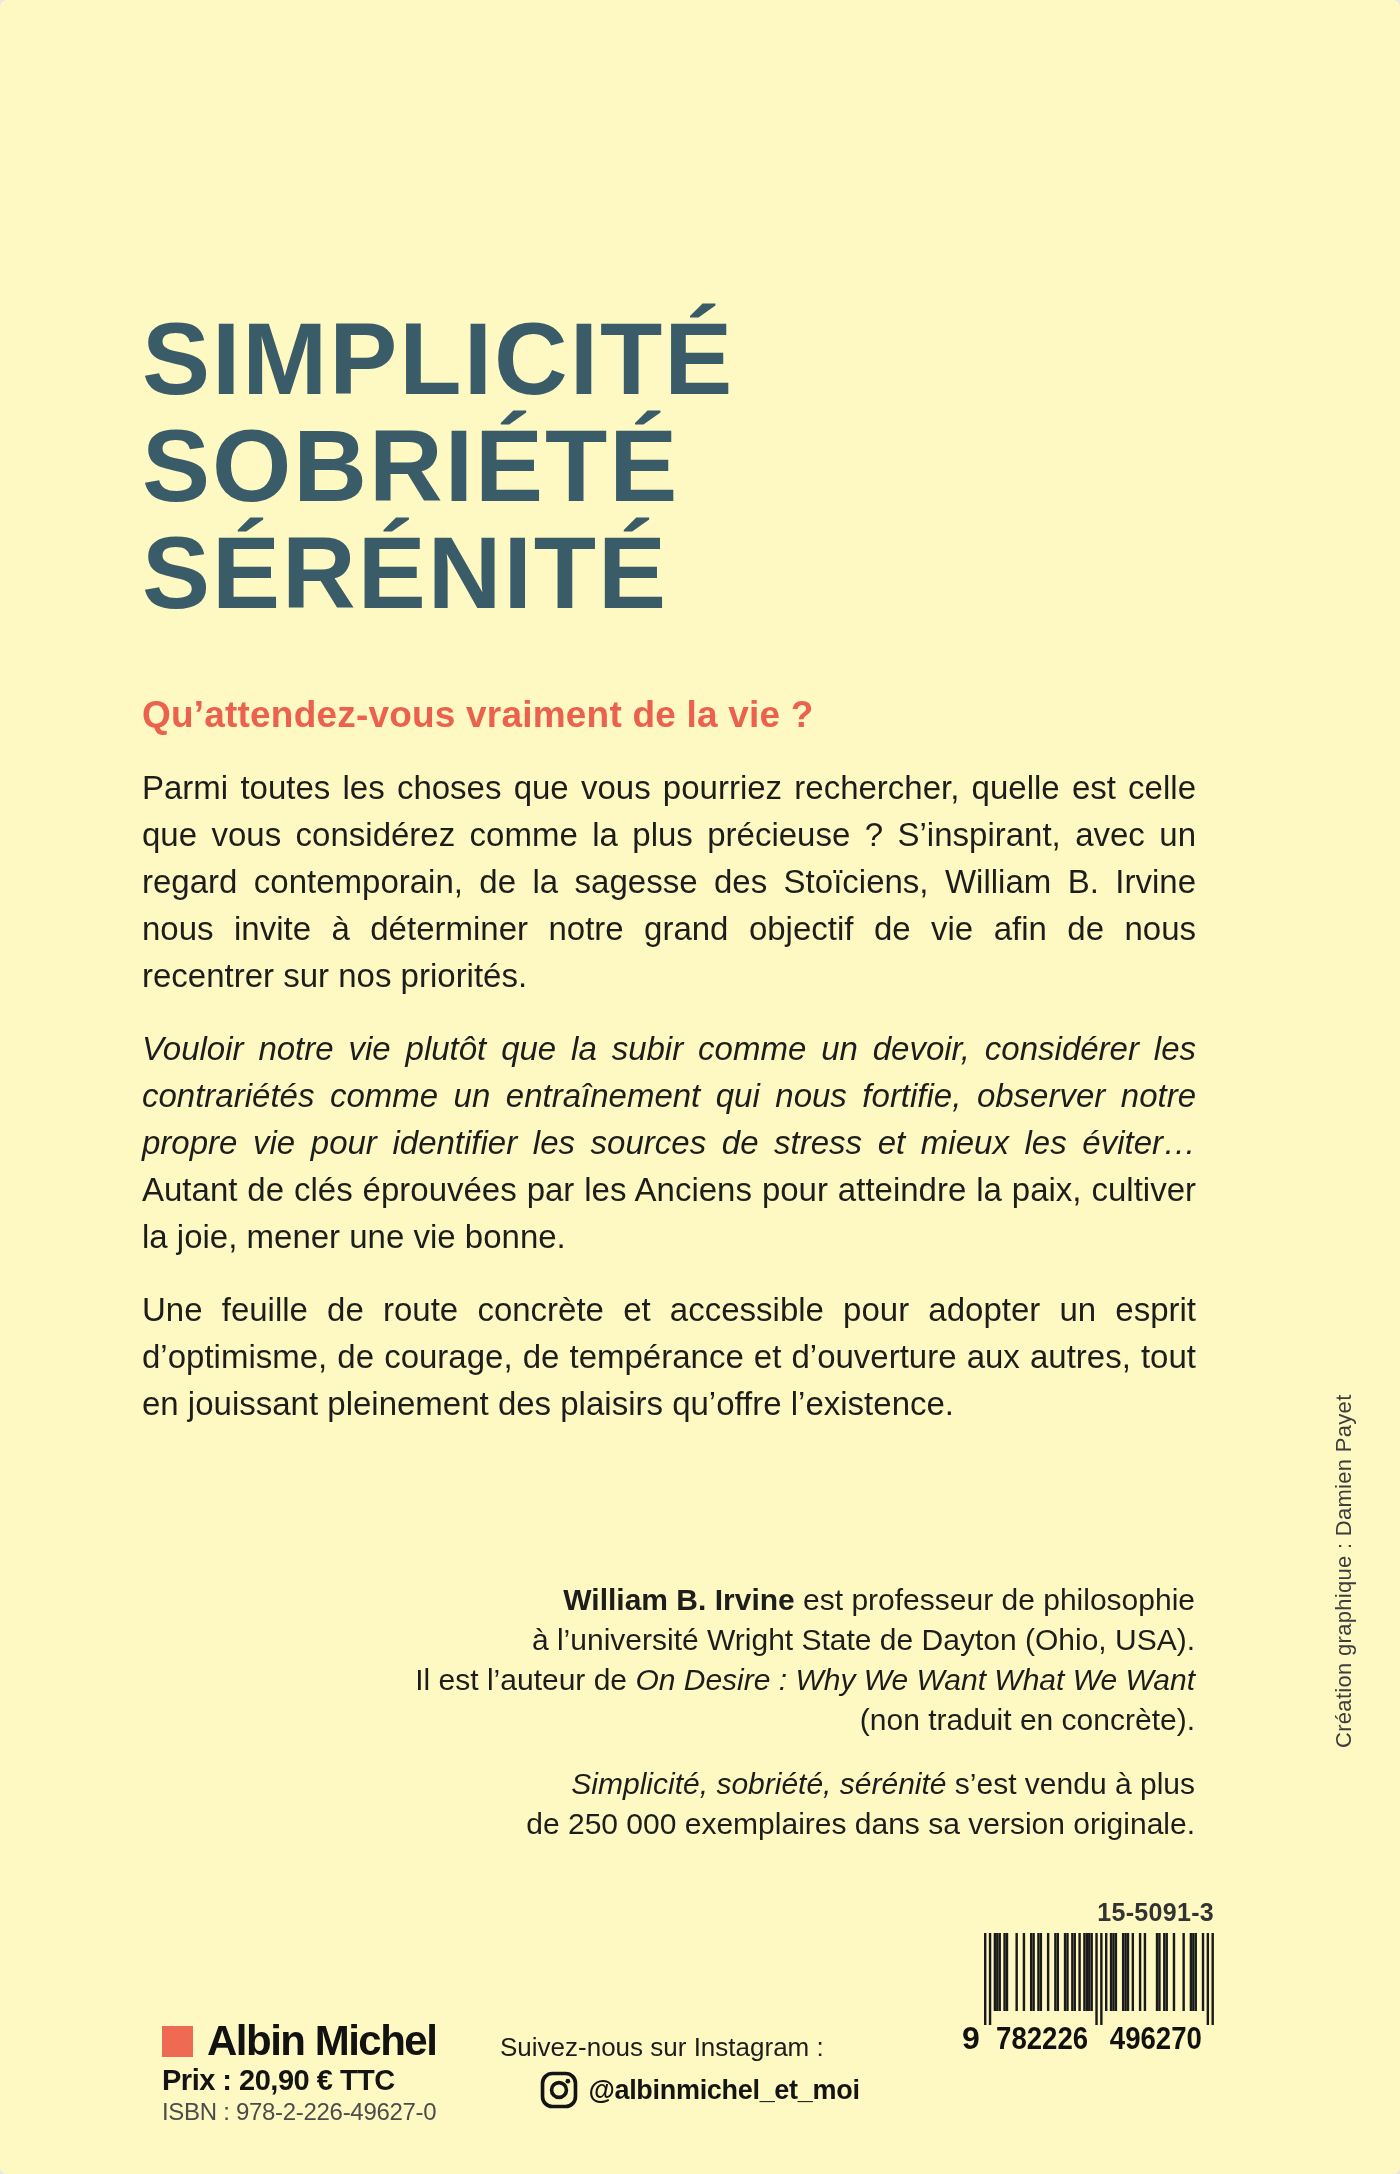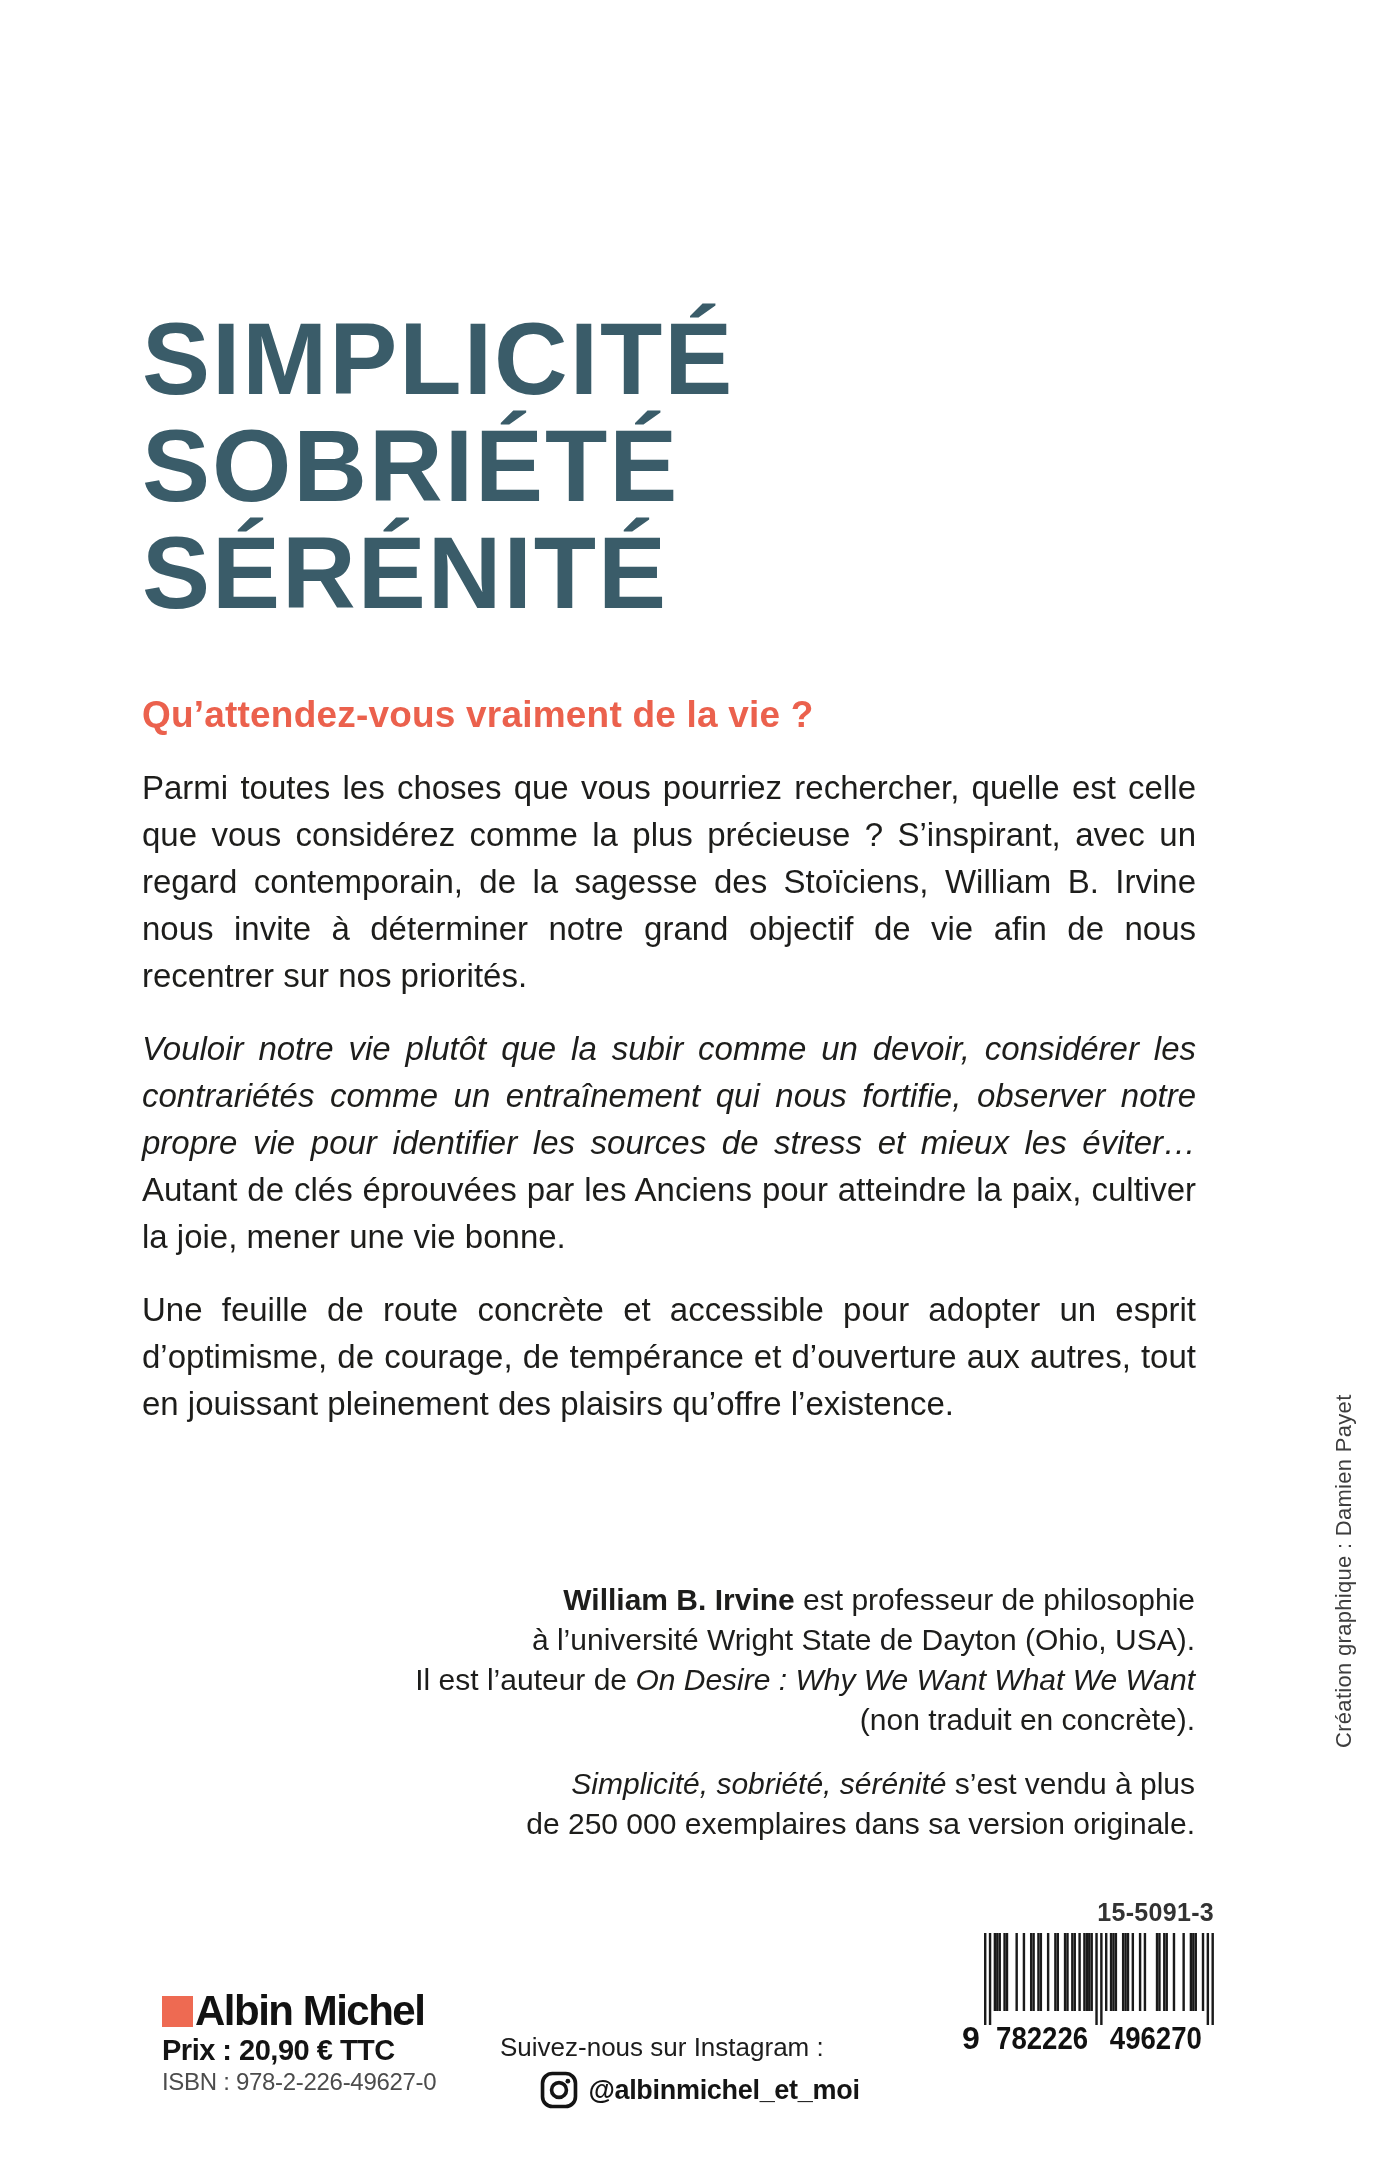--- a/index.html
+++ b/index.html
@@ -1,23 +1,24 @@
 <!DOCTYPE html>
 <html style="--title: #3A5C69; --accent: #EB614D; --logo_square: #EE6A52; --text: #1D1D1B; --muted: #3D3D3D;"><head>
 <meta charset="utf-8">
 <style>
   html,body{margin:0;padding:0;background:#e8e8e8;}
   .page{
     position:relative;
     width:1400px;height:2174px;
-    background:#ffffff;
+    background:#fef9c3;
     margin:0 auto;
     overflow:hidden;
     font-family:"Liberation Sans",sans-serif;
     color:#1d1d1b;
+    border-radius:7px;
   }
   .title{
     position:absolute;left:142px;top:306px;
     font-size:102px;font-weight:700;line-height:107px;
     letter-spacing:2px;
     color:var(--title,#3A5C69);
   }
   .subtitle{
     position:absolute;left:142px;top:694px;
     font-size:37px;font-weight:700;
@@ -37,21 +38,21 @@
   }
   .bio-group.sales{margin-top:24px;text-align:right;}
   .credit{
     position:absolute;left:1324px;top:1380px;
     width:40px;height:368px;line-height:40px;
     writing-mode:vertical-rl;transform:rotate(180deg);
     font-size:22px;color:#3d3d3d;letter-spacing:0.3px;
     white-space:nowrap;
   }
   .publisher{position:absolute;left:162px;top:1988px;}
-  .logo-row{display:flex;align-items:center;gap:2px;}
+  .logo-row{display:flex;align-items:center;gap:14px;margin-top:30px;}
   .logo-square{width:31px;height:31px;background:var(--logo_square,#EE6A52);flex:0 0 auto;}
   .logo-name{font-size:42px;font-weight:700;letter-spacing:-1.5px;color:#121212;line-height:46px;}
   .price{font-size:29px;font-weight:700;letter-spacing:-0.5px;color:#141414;}
   .isbn{margin-top:1px;font-size:24px;letter-spacing:-0.3px;color:#4c4c4c;}
   .social{position:absolute;left:500px;top:2032px;width:400px;text-align:left;}
   .social-label{font-size:26px;color:#1c1c1c;}
   .social-row{margin-top:8px;display:flex;align-items:center;justify-content:center;gap:10px;}
   .insta-icon svg{display:block;}
   .handle{font-size:27px;font-weight:700;letter-spacing:-0.3px;color:#141414;}
   .barcode-wrap{position:absolute;left:958px;top:1898px;width:256px;font-weight:bold;}

